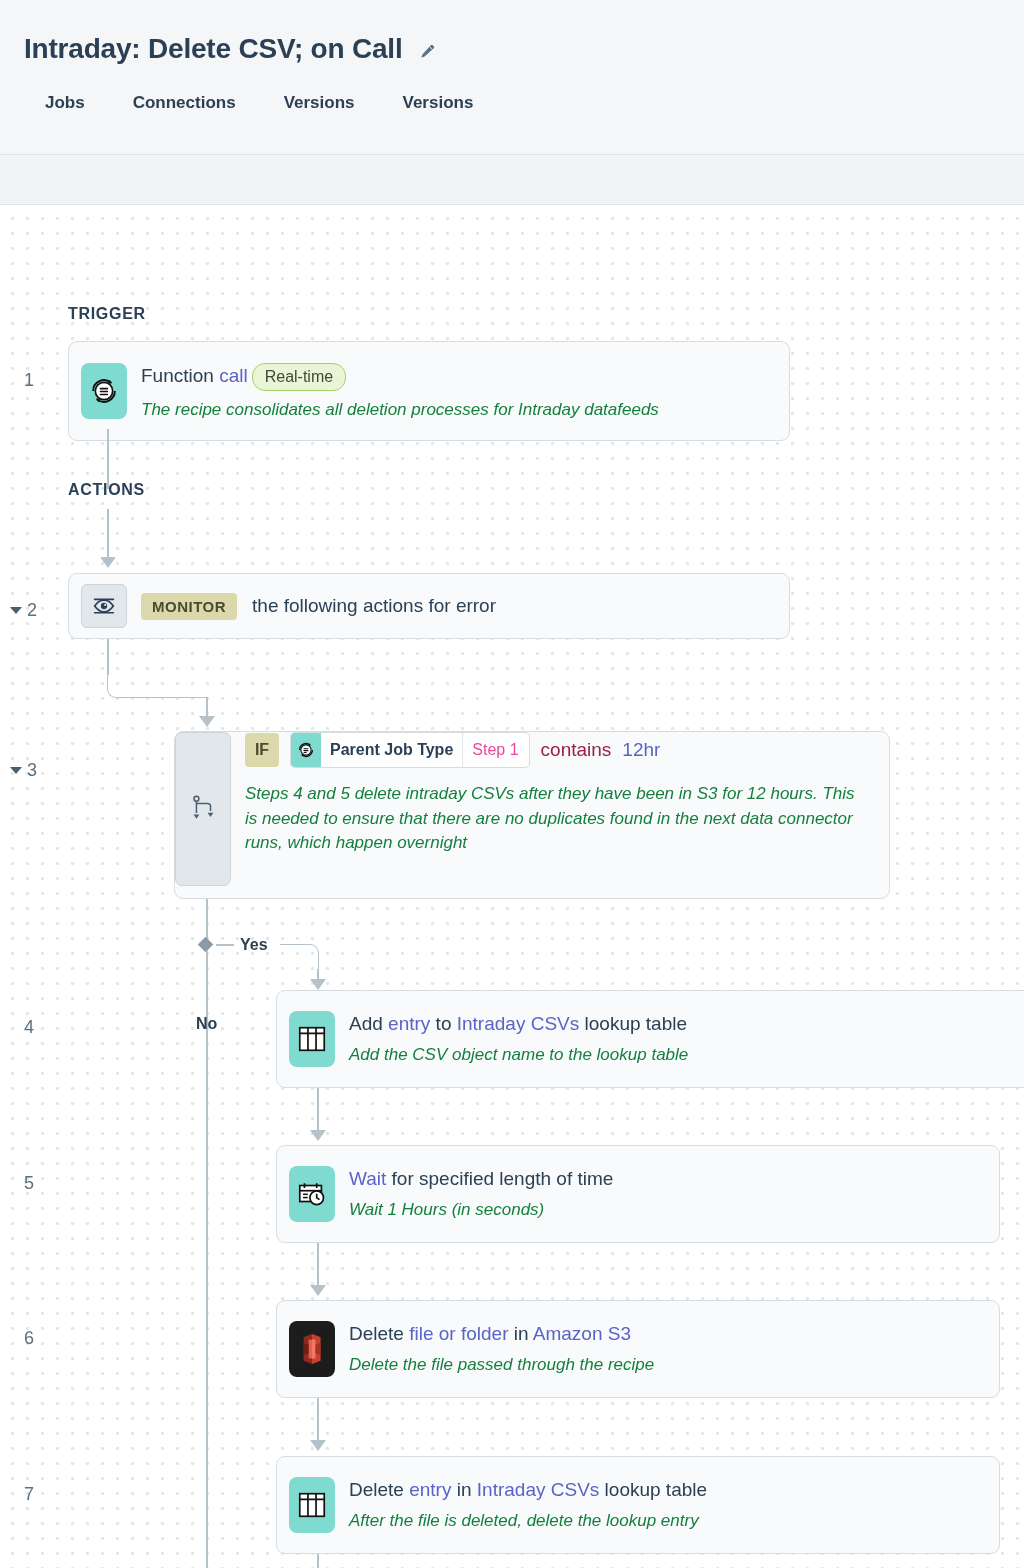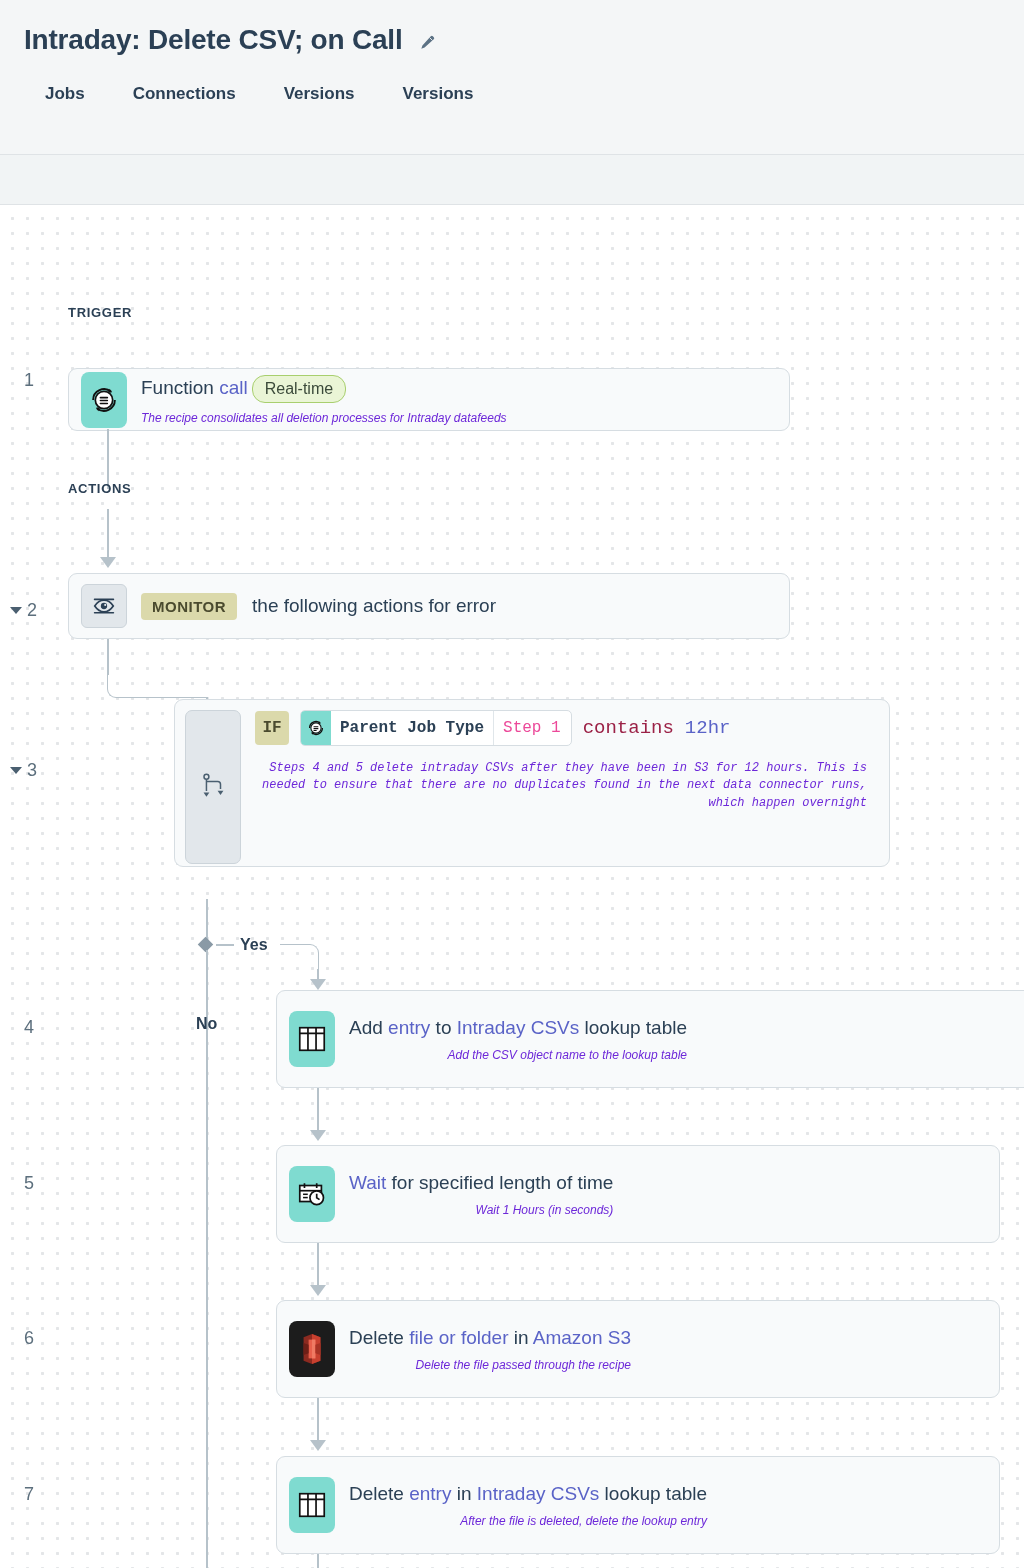--- a/index.html
+++ b/index.html
@@ -20,21 +20,21 @@
   .header {
     background: #f4f6f7;
     border-bottom: 1px solid #dfe3e6;
     height: 155px;
     box-sizing: border-box;
     position: relative;
   }
   .title-row {
     display: flex;
     align-items: center;
-    padding: 24px 0 0 24px;
+    padding: 33px 0 0 24px;
     gap: 14px;
   }
   .page-title {
     font-size: 28px;
     font-weight: bold;
     color: #2b4055;
     letter-spacing: -0.2px;
     white-space: nowrap;
   }
   .edit-pencil {
@@ -73,21 +73,21 @@
     height: 1363px;
     background-color: #ffffff;
     background-image: radial-gradient(circle, #e4e6e8 1.4px, transparent 1.5px);
     background-size: 15px 15px;
     background-position: 5px 6px;
     overflow: hidden;
   }
 
   .section-label {
     position: absolute;
-    font-size: 13px;
+    font-size: 16px;
     font-weight: bold;
     letter-spacing: 0.7px;
     color: #2b4055;
   }
 
   .step-num {
     position: absolute;
     font-size: 18px;
     color: #5c6f7d;
     display: flex;
@@ -142,26 +142,25 @@
     gap: 7px;
     padding-top: 3px;
   }
   .card-title {
     font-size: 19px;
     color: #2b4055;
     line-height: 1.2;
   }
   .kw { color: #5a63c7; }
   .card-desc {
-    font-size: 12px;
+    font-size: 17px;
     font-style: italic;
-    color: #6d28d9;
+    color: #15803d;
     line-height: 1.45;
     max-width: 620px;
-    text-align: right;
   }
 
   
   .badge-green {
     display: inline-block;
     background: #eaf5d6;
     border: 1px solid #a8cf6e;
     border-radius: 13px;
     padding: 3px 12px 4px;
     font-size: 16px;
@@ -313,21 +312,21 @@
 
 <div class="toolbar-strip"></div>
 
 <div class="canvas">
 
   <div class="section-label" style="left:68px; top:100px;">TRIGGER</div>
 
   <div class="step-num" style="left:24px; top:165px;">
     <span>1</span>
   </div>
-  <div class="card center" style="left:68px; top:136px; width:722px; height:63px;margin-top:27px;">
+  <div class="card center" style="left:68px; top:136px; width:722px; height:100px;">
     <div class="icon-box icon-teal">
       <svg width="34" height="34" viewBox="0 0 36 36">
         <path d="M6.5 18a11.5 11.5 0 0 1 19-8.7" stroke="#111" stroke-width="2" fill="none"></path>
         <path d="M29.5 18a11.5 11.5 0 0 1-19 8.7" stroke="#111" stroke-width="2" fill="none"></path>
         <path d="M24 6l2.6 3.8-4.6.6z" fill="#111"></path>
         <path d="M12 30l-2.6-3.8 4.6-.6z" fill="#111"></path>
         <circle cx="18" cy="18" r="9.2" fill="#fff" stroke="#111" stroke-width="1.8"></circle>
         <rect x="13.4" y="14.6" width="9" height="1.7" rx="0.8" fill="#111"></rect>
         <rect x="13.4" y="17.7" width="9" height="1.7" rx="0.8" fill="#111"></rect>
         <rect x="13.4" y="20.8" width="9" height="1.7" rx="0.8" fill="#111"></rect>
@@ -370,21 +369,21 @@
 
   <div class="conn conn-v" style="left:107px; top:434px; height:36px;"></div>
   <div class="elbow" style="left:107px; top:460px; width:100px; height:32px;"></div>
   <div class="conn conn-v" style="left:206px; top:492px; height:24px;"></div>
   <div class="arrow-down" style="left:199px; top:511px;"></div>
 
   <div class="step-num" style="left:10px; top:555px;">
     <span class="caret"></span>
     <span>3</span>
   </div>
-  <div class="card" style="left:174px; top:494px; width:716px; height:168px; padding:10px;font-family:Liberation Mono, monospace;">
+  <div class="card" style="left:174px; top:526px; width:716px; height:168px; padding:0;">
     <div class="if-rail">
       <svg width="30" height="36" viewBox="0 0 32 38">
         <circle cx="9" cy="8" r="2.6" fill="none" stroke="#4a5f70" stroke-width="1.6"></circle>
         <path d="M9 10.8v12.5" stroke="#4a5f70" stroke-width="1.6" fill="none"></path>
         <path d="M9 13h12a3 3 0 0 1 3 3v5" stroke="#4a5f70" stroke-width="1.6" fill="none"></path>
         <path d="M9 29.5l-3.1-4.6h6.2z" fill="#4a5f70"></path>
         <path d="M24 27.5l-3.1-4.6h6.2z" fill="#4a5f70"></path>
       </svg>
     </div>
     <div class="card-body" style="gap:10px; padding-top:0;">

